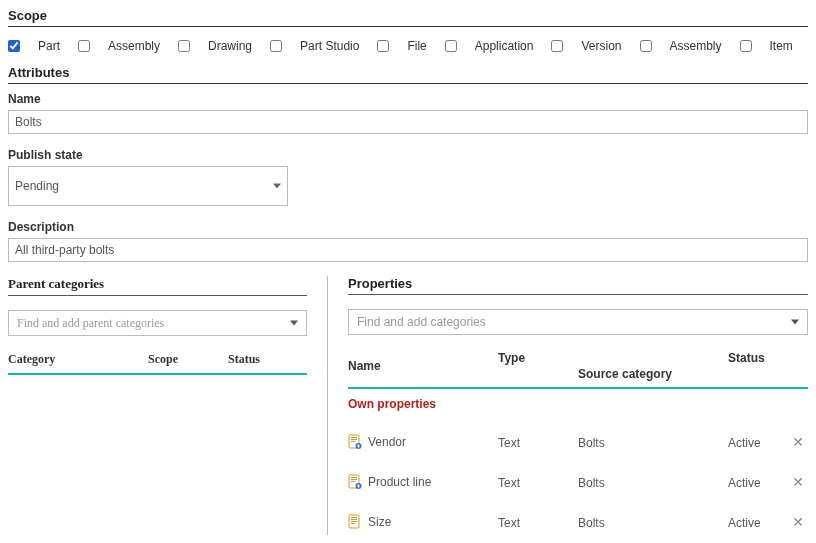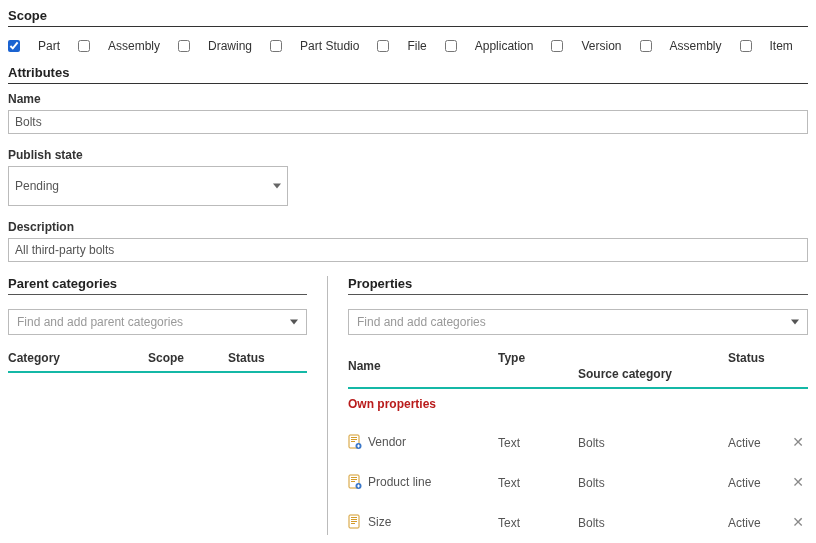--- a/index.html
+++ b/index.html
@@ -77,20 +77,21 @@
     border-top: 5px solid #666;
   }
   .columns {
     display: flex;
     gap: 0;
     margin-top: 10px;
   }
   .col-left {
     width: 320px;
     padding-right: 14px;
+    font-family: Liberation Serif, serif;
   }
   .col-divider {
     width: 1px;
     background: #bbb;
     margin: 0 6px;
   }
   .col-right {
     flex: 1;
     padding-left: 14px;
   }

